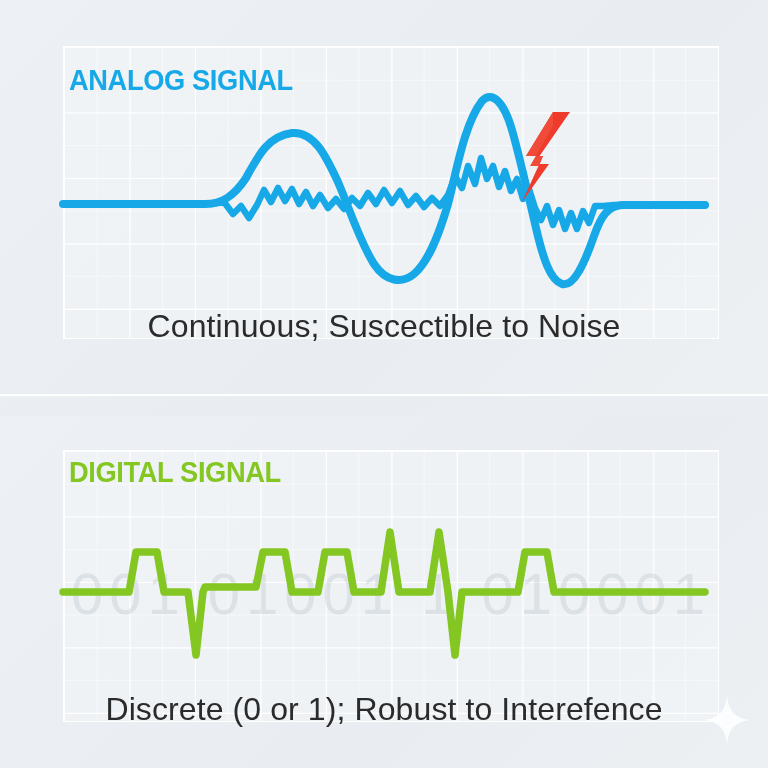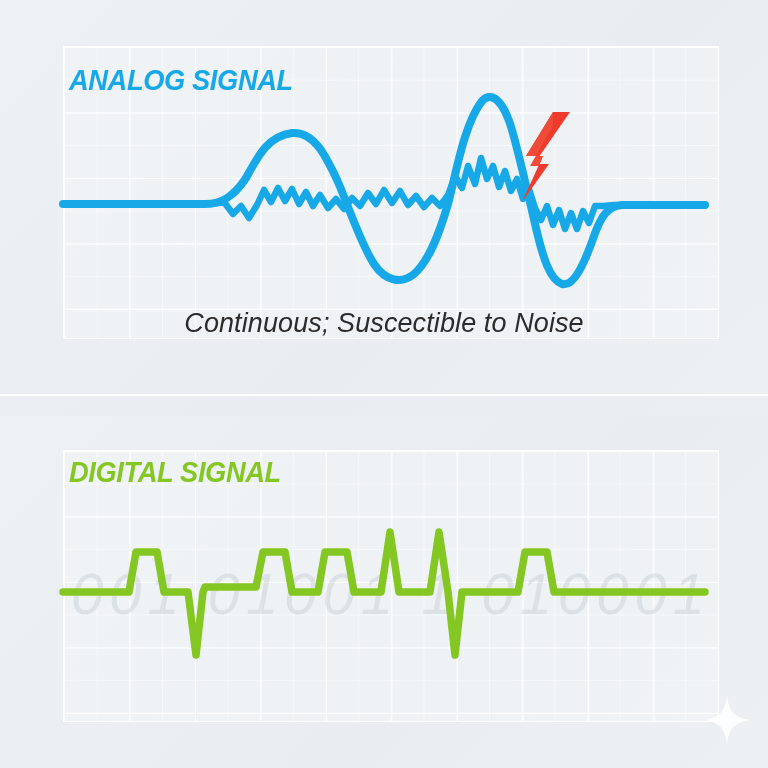--- a/index.html
+++ b/index.html
@@ -16,21 +16,20 @@
     position: relative;
   }
 
   .infographic {
     position: absolute;
     inset: 0;
     width: 768px;
     height: 768px;
     background: linear-gradient(150deg, #eff2f5 0%, #e9edf1 45%, #eceff3 100%);
     overflow: hidden;
-    font-style: italic;
   }
 
   
   .panel {
     position: absolute;
     left: 0;
     width: 768px;
     overflow: hidden;
   }
   #panel-analog  { top: 0;   height: 395px; }
@@ -82,21 +81,21 @@
   }
   #heading-analog  { left: 69px; top: 66px;  color: #17a8e8; }
   #heading-digital { left: 69px; top: 438px; color: #84c722; }
 
   
   .caption {
     position: absolute;
     width: 768px;
     left: 0;
     text-align: center;
-    font-size: 27px;
+    font-size: 32px;
     color: #2b2b2b;
     letter-spacing: 0.1px;
     white-space: nowrap;
     z-index: 5;
   }
   #caption-analog  { top: 308px; }
   #caption-digital { top: 671px; }
 
   
   .binary-watermark {
@@ -211,19 +210,20 @@
         <path fill="#ef3b2c" d="M 30 0 L 4 42 L 21 42 L 1 86 L 27 50 L 12 50 L 46 0 Z"></path>
         <path fill="#f04a38" d="M 30 0 L 4 42 L 21 42 L 17 52 L 8 52 L 30 13 Z"></path>
       </g>
 
       <g transform="translate(561,484) rotate(8)">
         <path fill="#ef3b2c" d="M 30 0 L 4 42 L 21 42 L 1 86 L 27 50 L 12 50 L 46 0 Z"></path>
         <path fill="#f04a38" d="M 30 0 L 4 42 L 21 42 L 17 52 L 8 52 L 30 13 Z"></path>
       </g>
     </svg>
 
+    <div class="caption" id="caption-digital" style="top:275px">Discrete (0 or 1); Robust to Interefence</div>
   </section>
 
   <svg id="sparkle-decoration" viewBox="0 0 46 52">
     <path fill="#ffffff" opacity="0.85" d="M 23 0 C 24 16 30 24 46 26 C 30 28 24 36 23 52 C 22 36 16 28 0 26 C 16 24 22 16 23 0 Z"></path>
   </svg>
 
 </div>
 
 </body></html>

